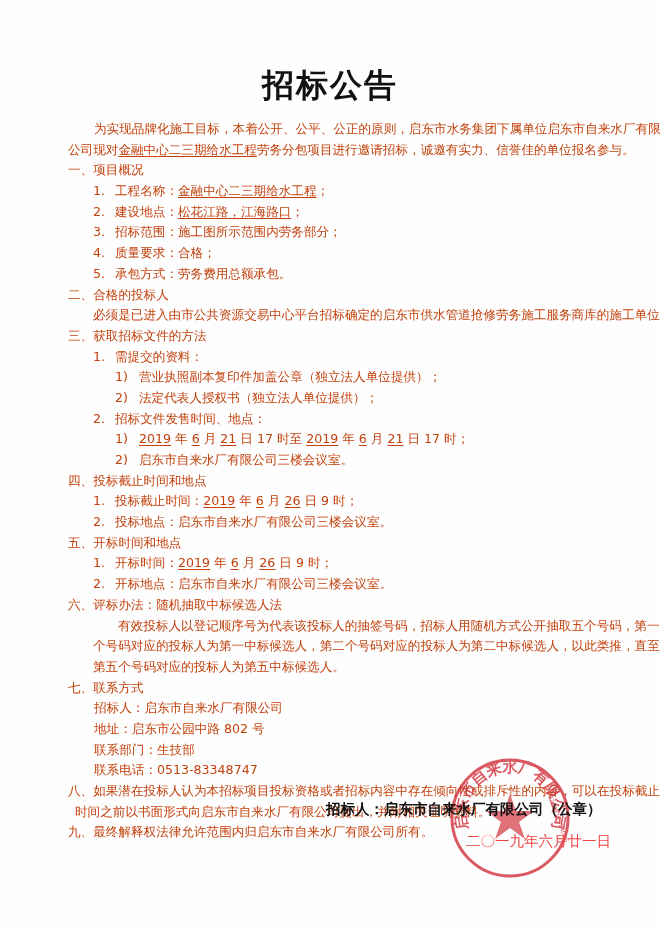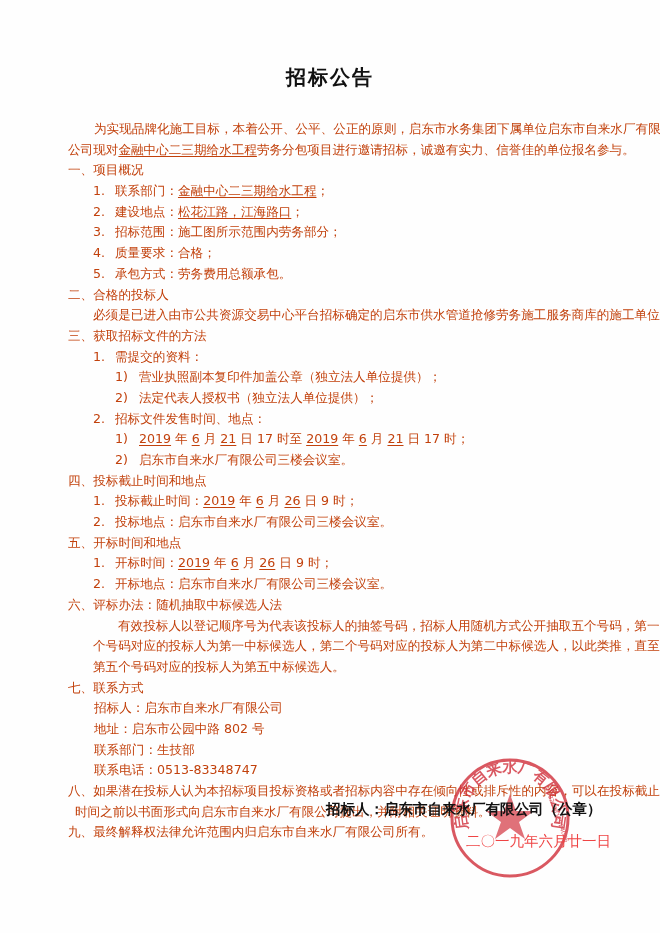--- a/index.html
+++ b/index.html
@@ -5,21 +5,21 @@
   html, body { margin: 0; padding: 0; background: #ffffff; }
   body {
     width: 660px; height: 933px; position: relative; overflow: hidden;
     font-family: "DejaVu Sans", "Liberation Sans", sans-serif;
     color: #1a1a1a;
   }
   .page { position: absolute; left: 0; top: 0; width: 660px; height: 933px; background: #fefefe; }
   .title {
     position: absolute; left: 0; width: 660px; top: 64px; text-align: center;
     font-family: "DejaVu Serif", "Liberation Serif", serif;
-    font-weight: bold; font-size: 20px; letter-spacing: 2px; color: #111;
+    font-weight: bold; font-size: 32px; letter-spacing: 2px; color: #111;
   }
   .body {
     position: absolute; left: 68px; top: 119px; width: 575px;
     font-size: 12.6px; line-height: 20.7px; color: #c2410c;
   }
   .line { white-space: nowrap; height: 20.7px; }
   .indent-para { padding-left: 26px; }
   .lvl1 { padding-left: 25px; }
   .lvl2 { padding-left: 47px; }
   .num { display: inline-block; width: 22px; }
@@ -46,21 +46,21 @@
 <div class="page">
 
   <div class="title">招标公告</div>
 
   <div class="body">
 
     <div class="line indent-para">为实现品牌化施工目标，本着公开、公平、公正的原则，启东市水务集团下属单位启东市自来水厂有限</div>
     <div class="line"><span>公司现对</span><span class="u">金融中心二三期给水工程</span><span>劳务分包项目进行邀请招标，诚邀有实力、信誉佳的单位报名参与。</span></div>
 
     <div class="line">一、项目概况</div>
-    <div class="line lvl1"><span class="num">1.</span><span>联系部门：</span><span class="u">金融中心二三期给水工程</span><span>；</span></div>
+    <div class="line lvl1"><span class="num">1.</span><span>工程名称：</span><span class="u">金融中心二三期给水工程</span><span>；</span></div>
     <div class="line lvl1"><span class="num">2.</span><span>建设地点：</span><span class="u">松花江路，江海路口</span><span>；</span></div>
     <div class="line lvl1"><span class="num">3.</span><span>招标范围：</span><span>施工图所示范围内劳务部分；</span></div>
     <div class="line lvl1"><span class="num">4.</span><span>质量要求：</span><span>合格；</span></div>
     <div class="line lvl1"><span class="num">5.</span><span>承包方式：</span><span>劳务费用总额承包。</span></div>
 
     <div class="line">二、合格的投标人</div>
     <div class="line lvl1">必须是已进入由市公共资源交易中心平台招标确定的启东市供水管道抢修劳务施工服务商库的施工单位。</div>
 
     <div class="line">三、获取招标文件的方法</div>
     <div class="line lvl1"><span class="num">1.</span><span>需提交的资料：</span></div>

